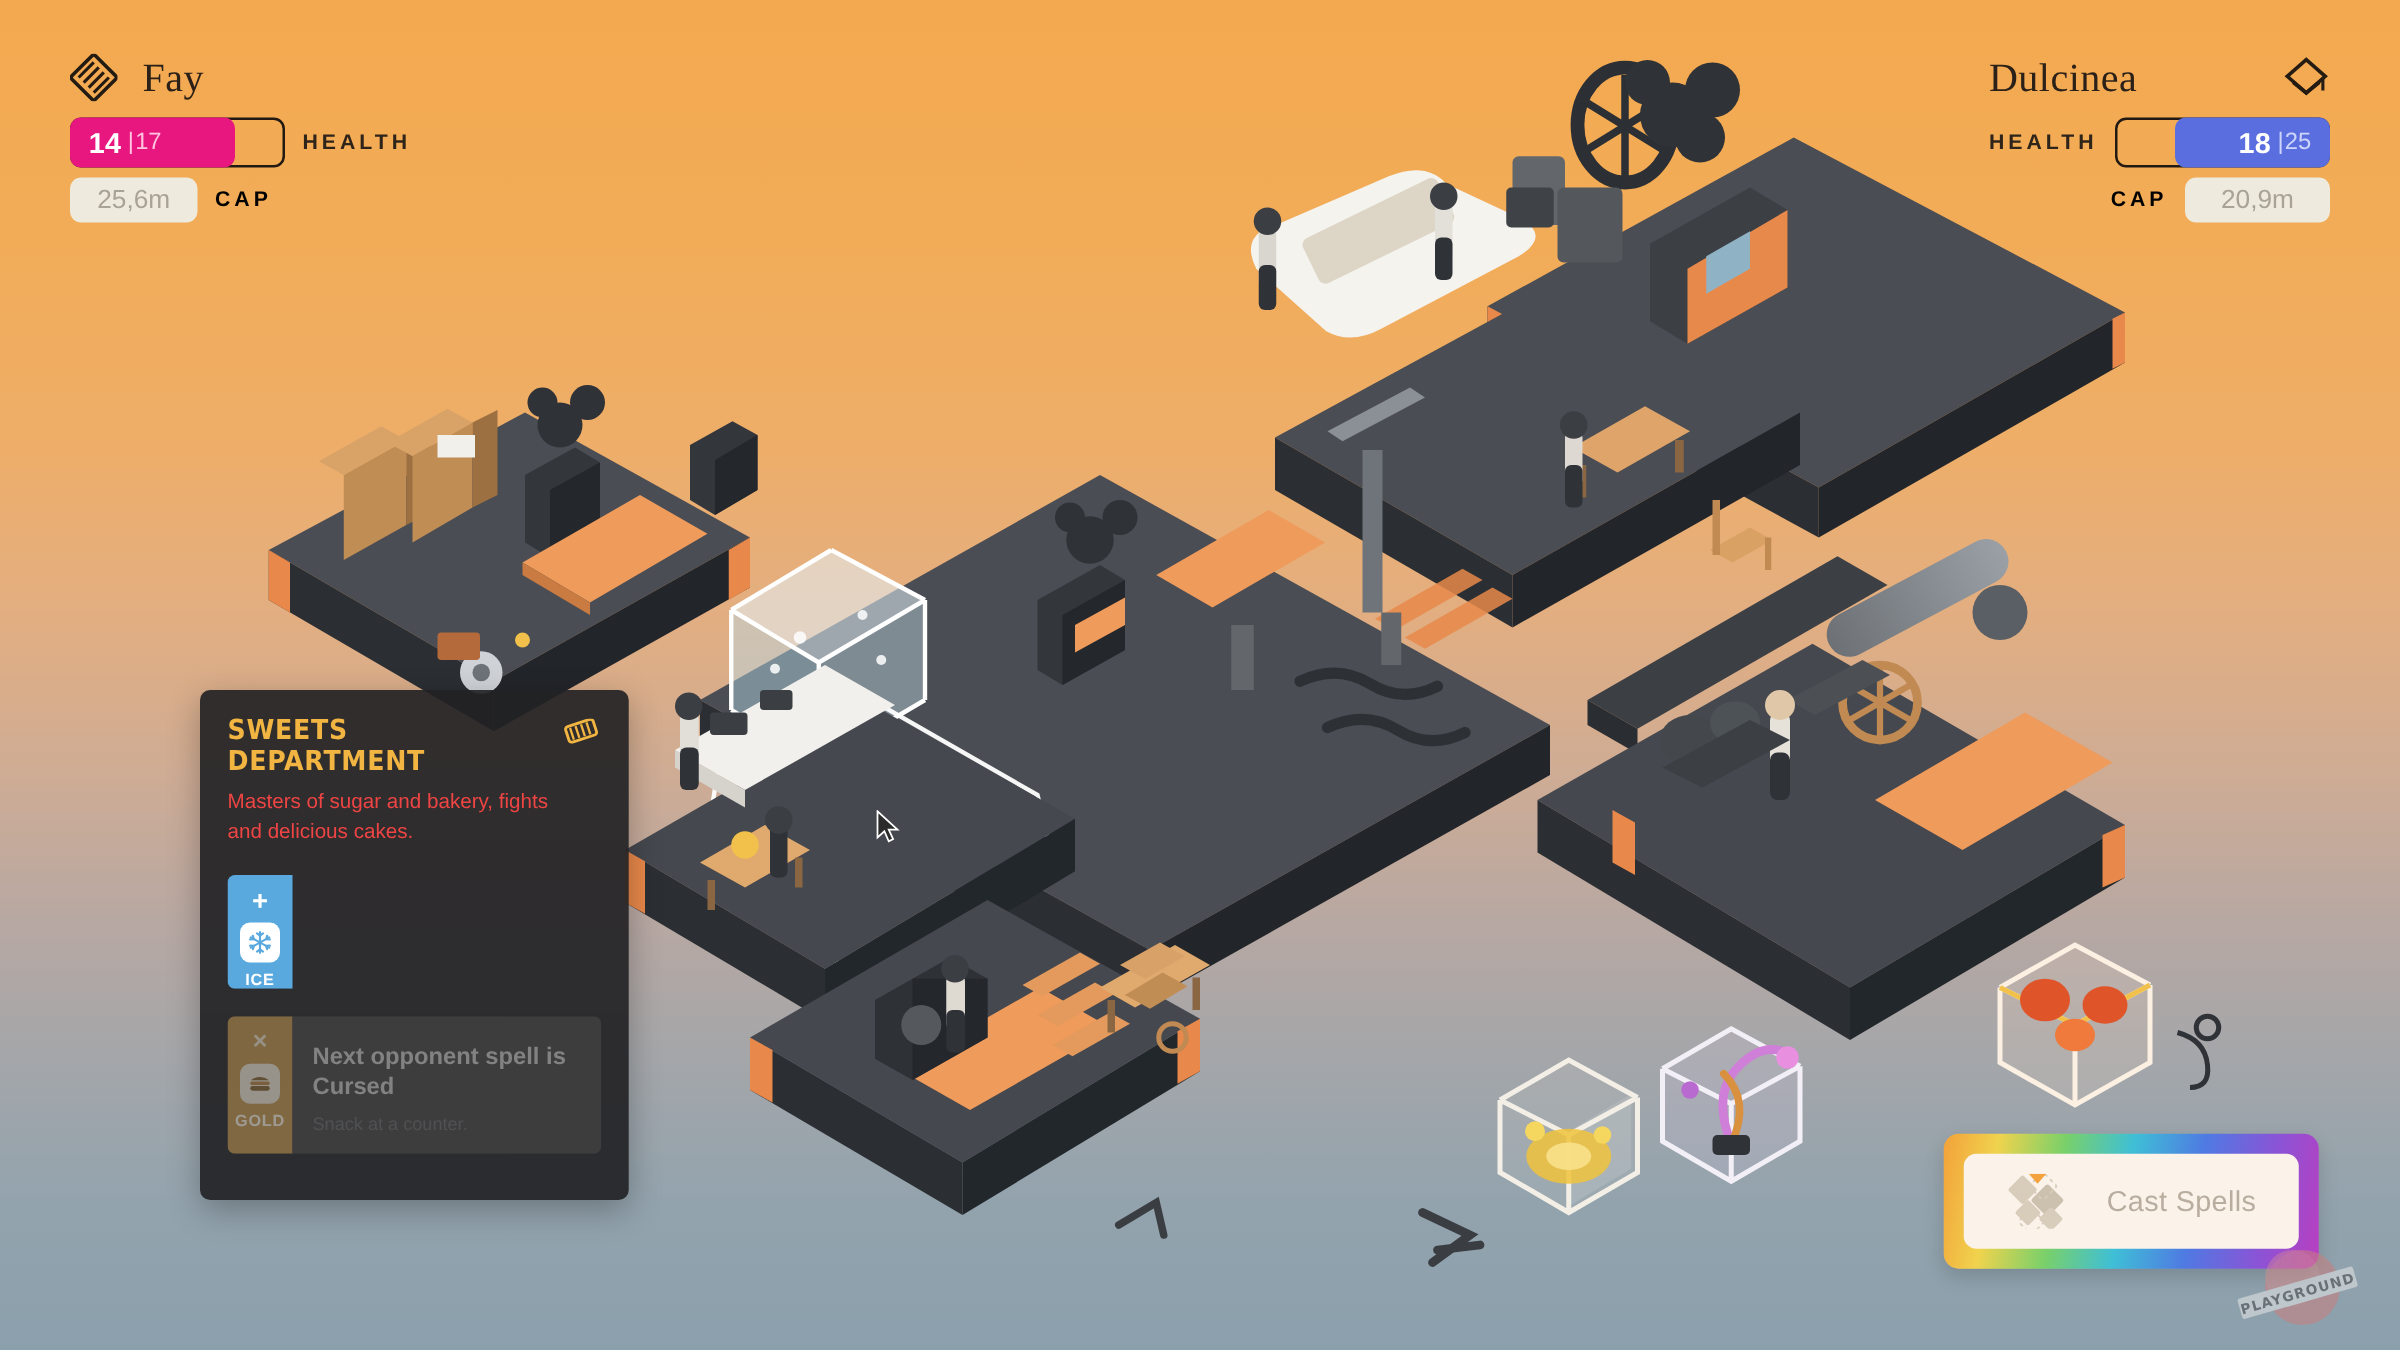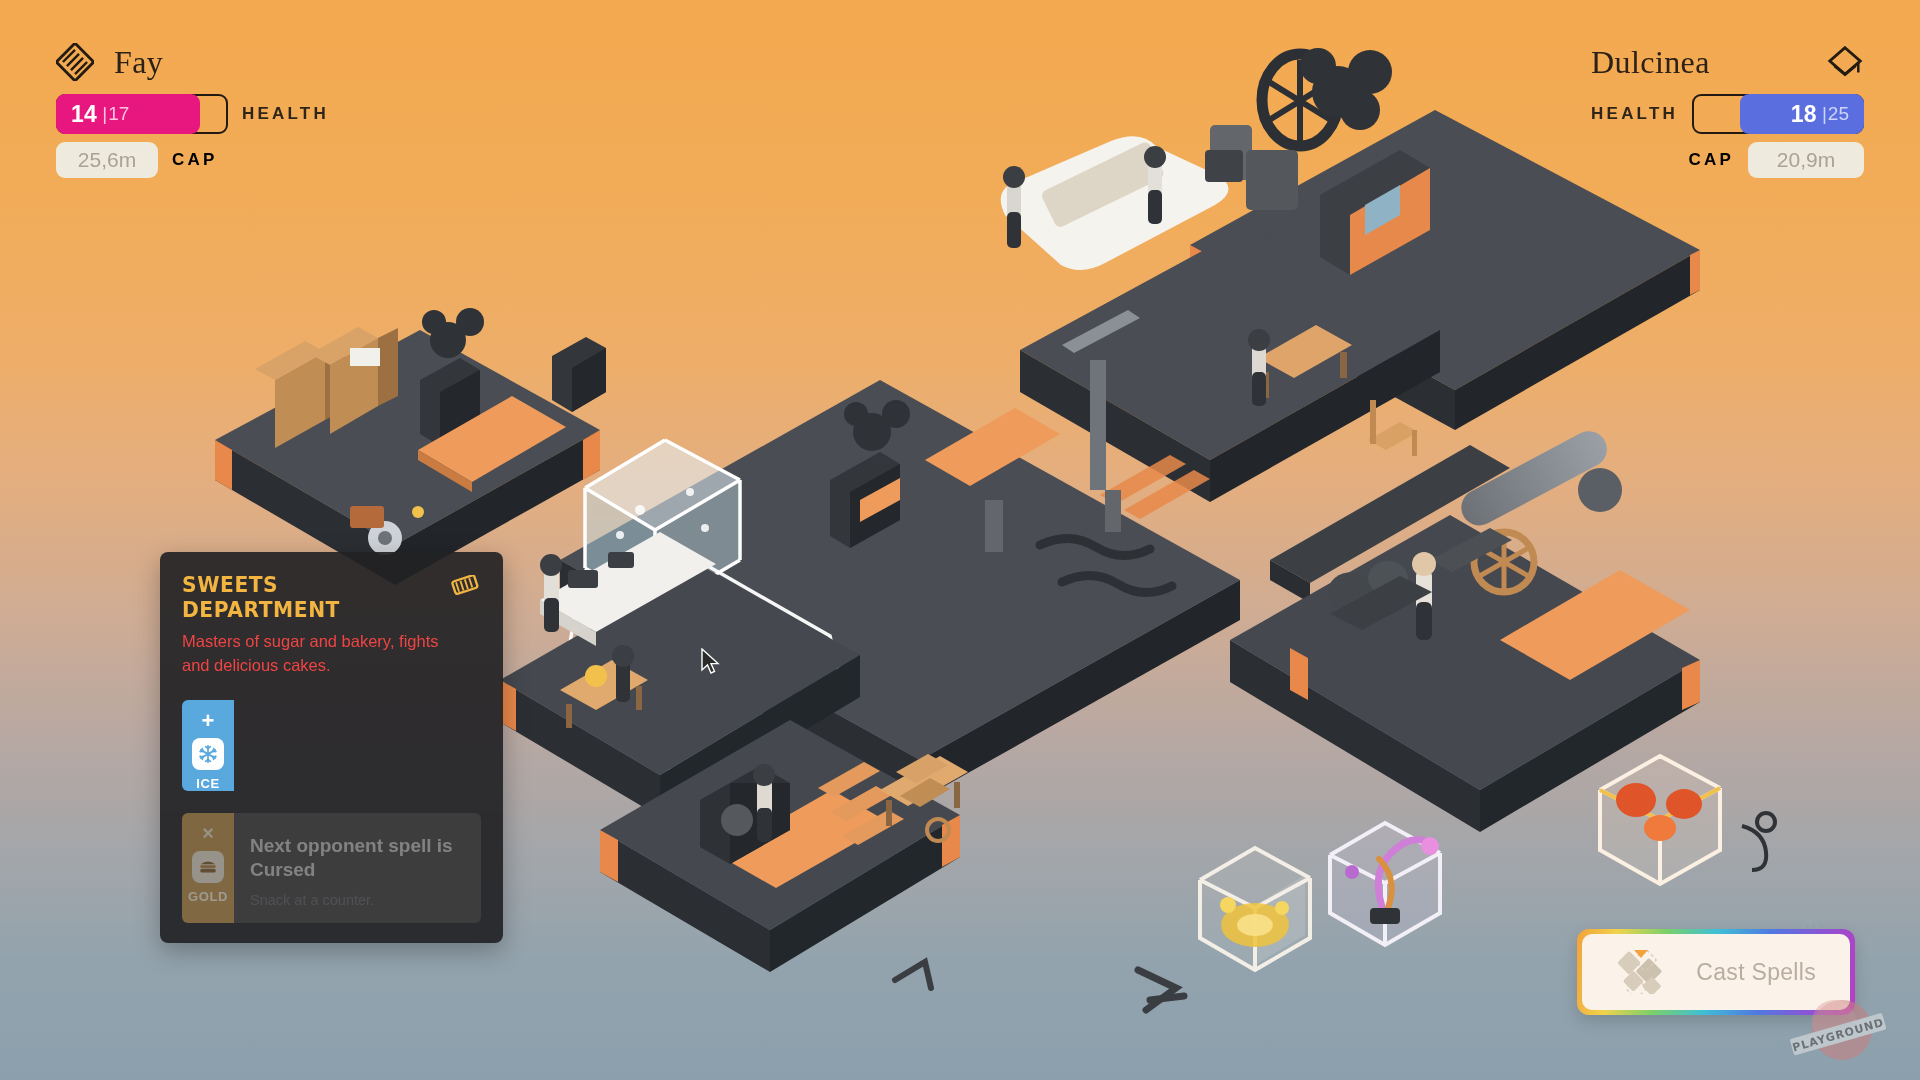--- a/index.html
+++ b/index.html
@@ -84,21 +84,21 @@
   }
   .player-left .cap-pill { width: 102px; }
 
   
   #tooltip {
     position: absolute;
     left: 160px; top: 552px;
     width: 343px;
     background: rgba(34,34,36,.92);
     border-radius: 8px;
-    padding: 20px 22px 20px 22px;
+    padding: 20px 22px 37px 22px;
     box-shadow: 0 8px 26px rgba(0,0,0,.28);
   }
   .tt-head { display: flex; align-items: flex-start; justify-content: space-between; gap: 12px; }
   .tt-title {
     font-family: "DejaVu Sans", sans-serif;
     font-weight: bold;
     font-size: 22px;
     letter-spacing: .6px;
     color: #f2b542;
     text-transform: uppercase;
@@ -156,21 +156,21 @@
 
   .card-gold .card-main { color: #c9c9c9; font-size: 19px; line-height: 1.25; }
   .card-gold .card-note { color: #6f6f6f; }
   .card-gold .sign { font-size: 20px; color: #efe2cd; }
   .card-gold .elem-badge { background: #efe6d6; }
   .card-gold .elem-name { color: #fdf4e3; }
 
   
   #cast-wrap {
     position: absolute; right: 65px; bottom: 65px;
-    padding: 5px;
+    padding: 16px;
     border-radius: 12px;
     background: linear-gradient(100deg,#f3a13a 0%,#f0d34d 14%,#79d06a 31%,#3fbfd6 48%,#4f7ae2 66%,#8a54d6 84%,#b93fc0 100%);
     box-shadow: 0 6px 16px rgba(0,0,0,.15);
   }
   #cast-btn {
     display: flex; align-items: center; gap: 26px;
     background: #fbf3ea;
     border-radius: 10px;
     padding: 16px 34px 16px 26px;
     min-width: 248px;
@@ -500,21 +500,21 @@
         <g transform="rotate(45 20 20)">
           <rect x="6" y="6" width="28" height="28" rx="2" fill="none" stroke="#241b12" stroke-width="3"></rect>
           <path d="M11 11 L11 29 M17 11 L17 29 M23 11 L23 29 M29 11 L29 29" stroke="#241b12" stroke-width="2.6"></path>
         </g>
       </svg>
       <span class="player-name">Fay</span>
     </div>
 
     <div class="bar-row">
       <div class="hp-frame">
-        <div class="hp-fill left" style="width:144px">
+        <div class="hp-fill left" style="width:132px">
           <span class="hp-cur">14</span>
           <span class="hp-sep">|</span>
           <span class="hp-max">17</span>
         </div>
       </div>
       <span class="stat-label">HEALTH</span>
     </div>
 
     <div class="cap-row">
       <div class="cap-pill">25,6m</div>

